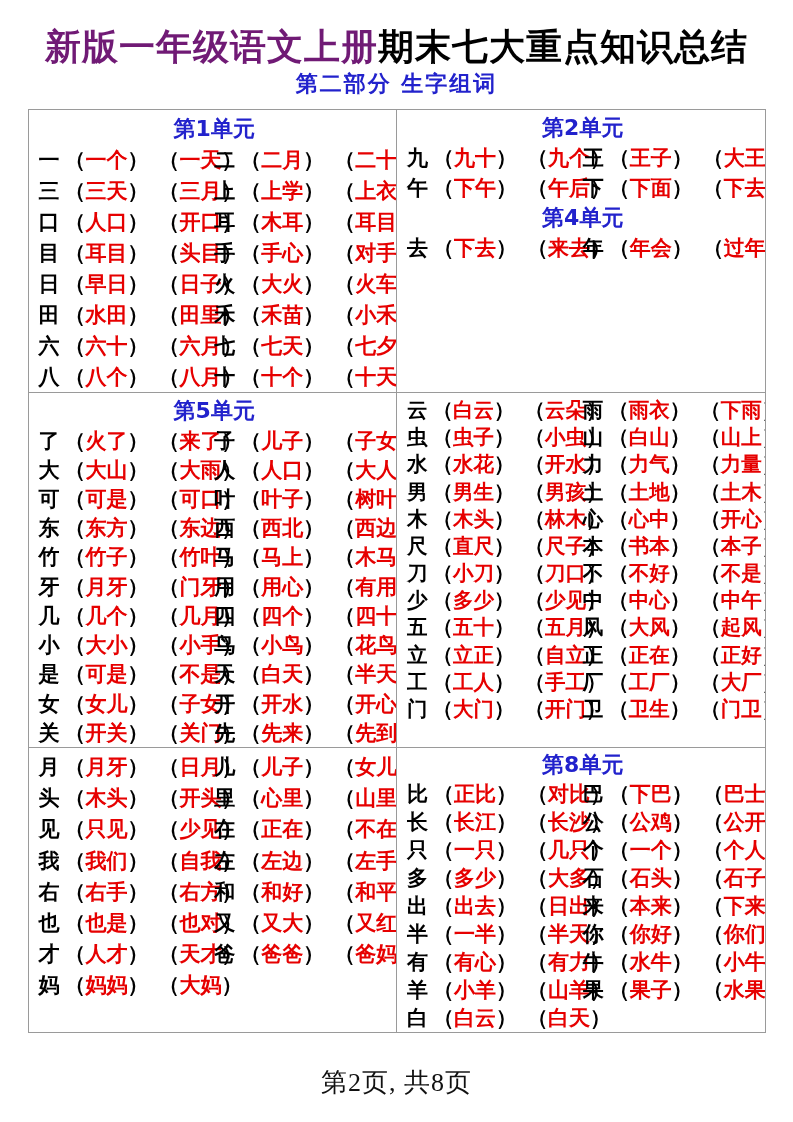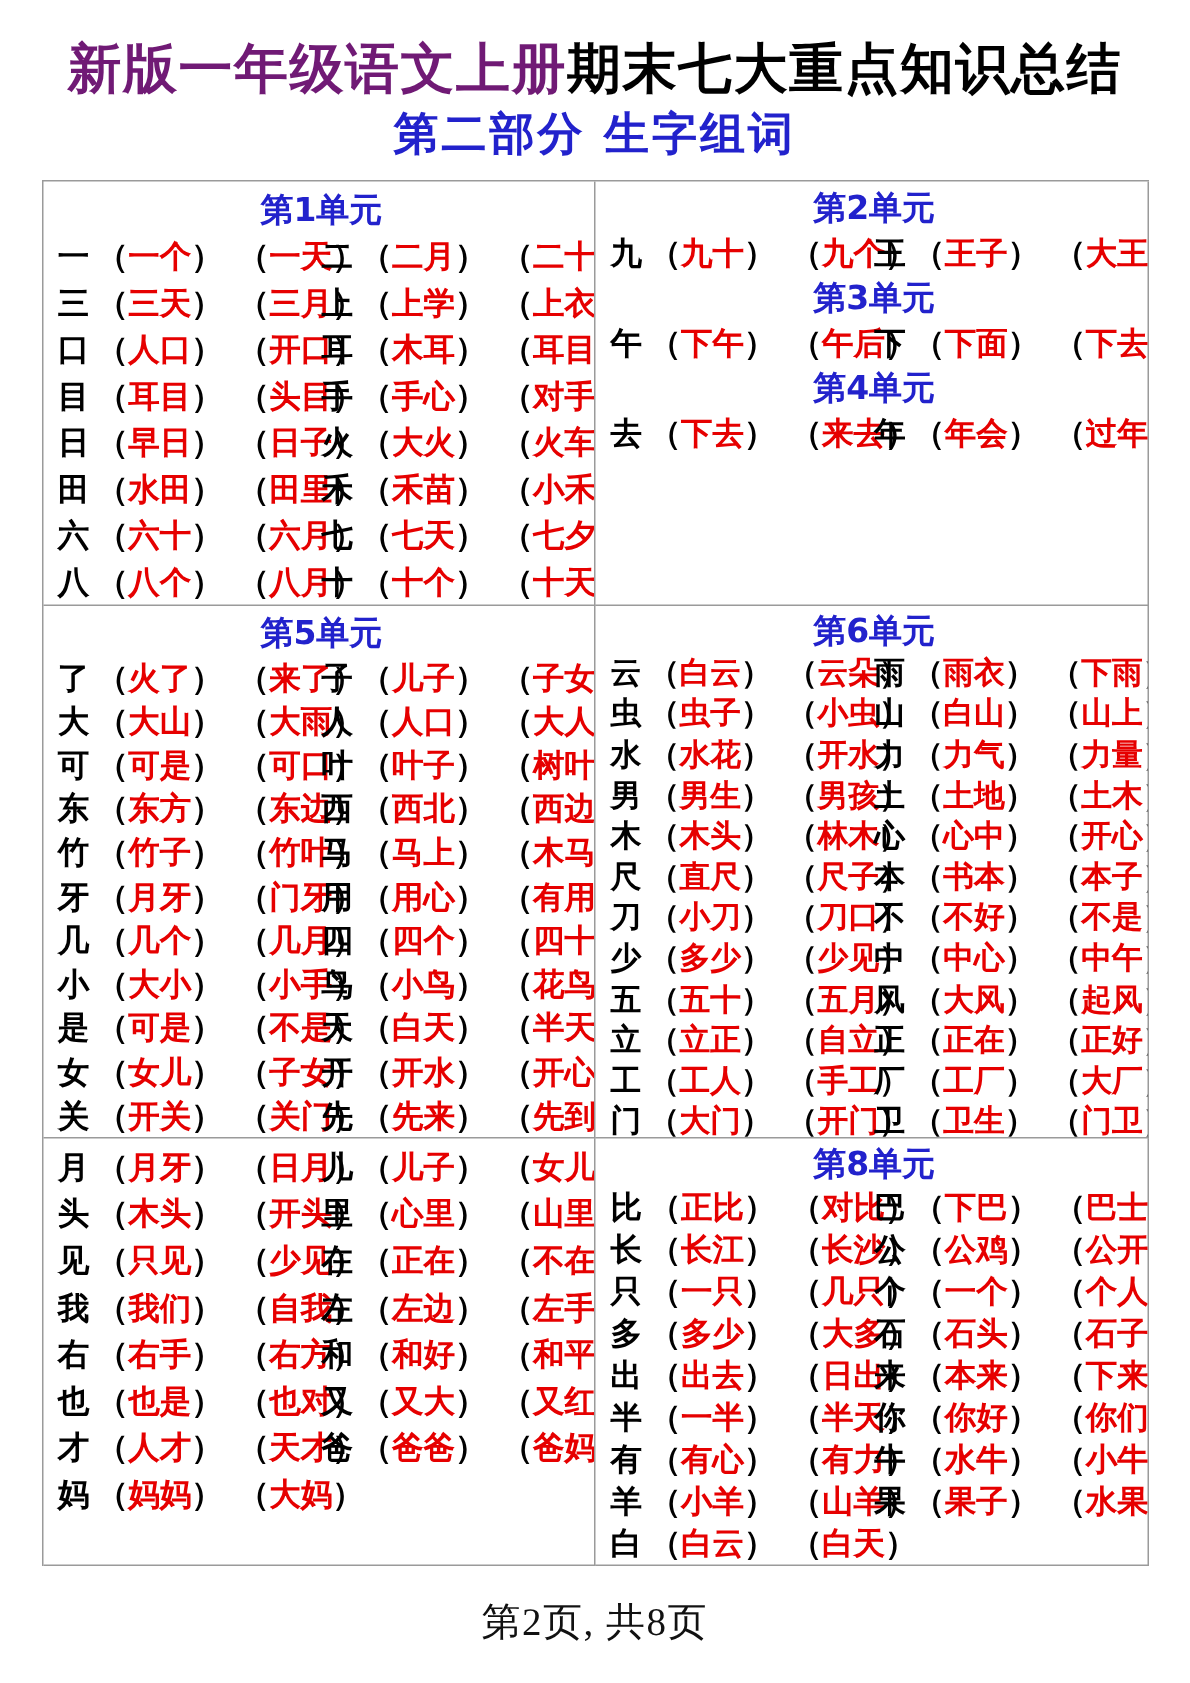--- a/index.html
+++ b/index.html
@@ -10,21 +10,21 @@
   }
   .title{
     text-align:center;margin-top:26px;
     font-size:36px;font-weight:900;line-height:1.15;
     letter-spacing:1px;white-space:nowrap;
   }
   .title .t-black{color:#701a75;}
   .title .t-red{color:#000000;}
   .subtitle{
     text-align:center;margin-top:2px;
-    font-size:30px;font-weight:900;color:#2222cc;letter-spacing:2px;
+    font-size:22px;font-weight:900;color:#2222cc;letter-spacing:2px;
   }
   .grid{
     width:737px;margin:10px auto 0 auto;
     display:grid;grid-template-columns:1fr 1fr;
     grid-template-rows:283px 355px 285px;
     border-top:1px solid #9a9a9a;border-left:1px solid #9a9a9a;
     box-sizing:content-box;
   }
   .cell{
     border-right:1px solid #9a9a9a;border-bottom:1px solid #9a9a9a;
@@ -45,21 +45,21 @@
   .word{color:#e60000;}
   
   .c1 .line{height:31px;}
   .c2 .line{height:30px;}
   .c3 .line{height:29.5px;}
   .c4 .line{height:27.2px;}
   .c4 .row{font-size:20.5px;}
   .c5 .line{height:31.2px;}
   .c6 .line{height:28.2px;}
   .footer{
-    text-align:center;margin-top:20px;
+    text-align:center;margin-top:32px;
     font-family:"Liberation Serif","DejaVu Serif",serif;
     font-size:26px;color:#111111;letter-spacing:1px;
   }
 </style>
 </head>
 <body>
 
 <div class="title">
   <span class="t-black">新版一年级语文上册</span><span class="t-red">期末七大重点知识总结</span>
 </div>
@@ -173,21 +173,20 @@
           <span class="char">九</span>
           <span class="word-unit"><span class="paren">（</span><span class="word">九十</span><span class="paren">）</span></span>
           <span class="word-unit"><span class="paren">（</span><span class="word">九个</span><span class="paren">）</span></span>
         </div>
         <div class="group">
           <span class="char">王</span>
           <span class="word-unit"><span class="paren">（</span><span class="word">王子</span><span class="paren">）</span></span>
           <span class="word-unit"><span class="paren">（</span><span class="word">大王</span></span>
         </div>
       </div>
-      <div class="line heading">第3单元</div>
       <div class="line row">
         <div class="group">
           <span class="char">午</span>
           <span class="word-unit"><span class="paren">（</span><span class="word">下午</span><span class="paren">）</span></span>
           <span class="word-unit"><span class="paren">（</span><span class="word">午后</span><span class="paren">）</span></span>
         </div>
         <div class="group">
           <span class="char">下</span>
           <span class="word-unit"><span class="paren">（</span><span class="word">下面</span><span class="paren">）</span></span>
           <span class="word-unit"><span class="paren">（</span><span class="word">下去</span></span>
@@ -336,21 +335,20 @@
           <span class="word-unit"><span class="paren">（</span><span class="word">关门</span><span class="paren">）</span></span>
         </div>
         <div class="group">
           <span class="char">先</span>
           <span class="word-unit"><span class="paren">（</span><span class="word">先来</span><span class="paren">）</span></span>
           <span class="word-unit"><span class="paren">（</span><span class="word">先到</span></span>
         </div>
       </div>
     </div>
     <div class="cell c4">
-      <div class="line heading">第6单元</div>
       <div class="line row">
         <div class="group">
           <span class="char">云</span>
           <span class="word-unit"><span class="paren">（</span><span class="word">白云</span><span class="paren">）</span></span>
           <span class="word-unit"><span class="paren">（</span><span class="word">云朵</span><span class="paren">）</span></span>
         </div>
         <div class="group">
           <span class="char">雨</span>
           <span class="word-unit"><span class="paren">（</span><span class="word">雨衣</span><span class="paren">）</span></span>
           <span class="word-unit"><span class="paren">（</span><span class="word">下雨</span><span class="paren">）</span></span>

